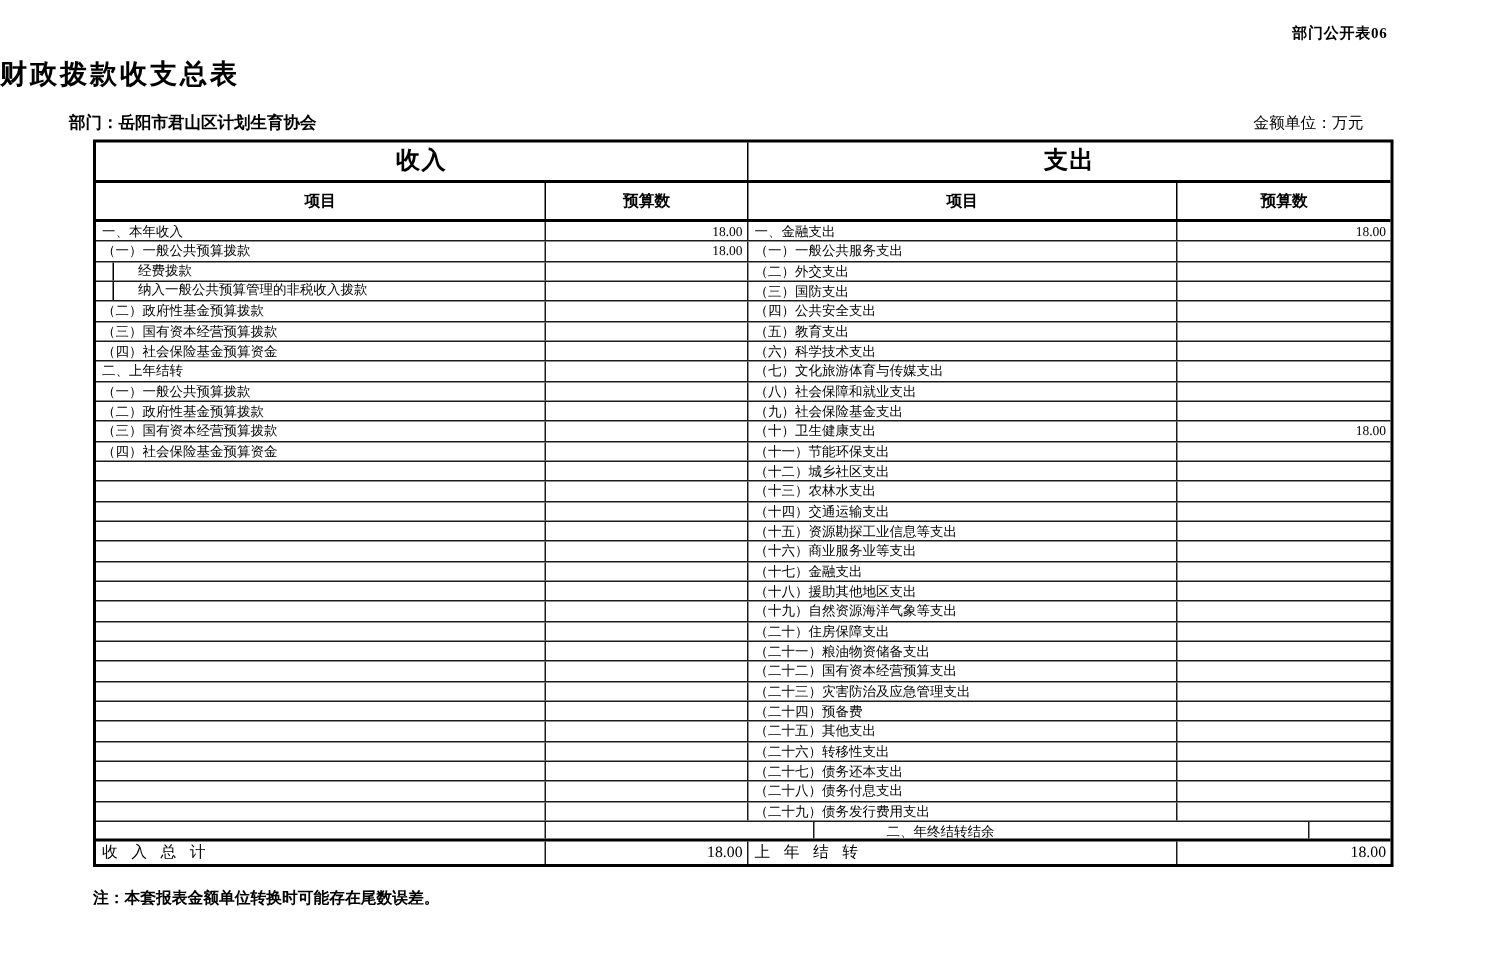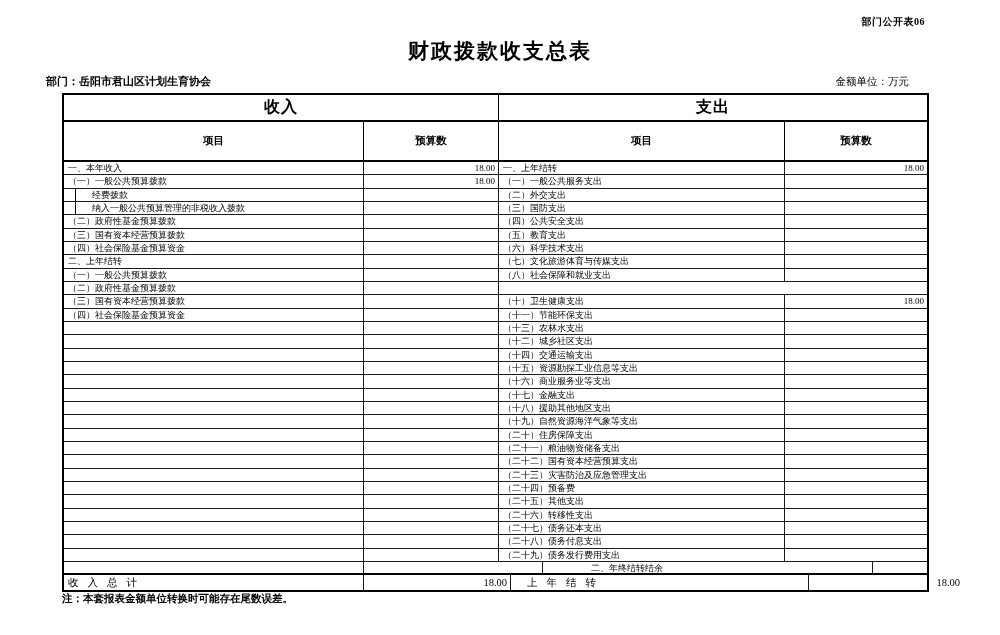--- a/index.html
+++ b/index.html
@@ -9,21 +9,21 @@
     overflow:hidden;
   }
   .page { position:relative; width:1000px; height:635px; background:#fff; }
 
   .doc-code {
     position:absolute; top:15px; right:75px;
     font-size:10px; font-weight:bold; letter-spacing:0.5px;text-align:center;
   }
   .title {
     position:absolute; top:37px; left:0; width:100%;
-    text-align:center; font-size:21px; font-weight:bold; letter-spacing:2px;
+    font-size:18px; font-weight:bold; letter-spacing:2px;
     font-family:"Liberation Sans","DejaVu Sans",sans-serif;
   }
   .meta {
     position:absolute; top:74px; left:46px; width:863px; height:15px;
     display:flex; justify-content:space-between; align-items:flex-end;
   }
   .dept { font-size:11px; font-weight:bold; font-family:"Liberation Sans","DejaVu Sans",sans-serif; }
   .unit { font-size:10.5px; }
 
   .table {
@@ -37,21 +37,21 @@
   .thead1 .hc {
     display:flex; align-items:center; justify-content:center;
     font-weight:bold; font-size:16px; letter-spacing:1px;
     box-sizing:border-box;
     font-family:Liberation Mono, monospace;
   }
   .thead1 .hc:first-child { border-right:1px solid #000; }
 
   .thead2 {
     display:grid; grid-template-columns:300px 135px 286px 142px;
-    height:40px; box-sizing:border-box; border-bottom:2px solid #000;
+    height:26px; box-sizing:border-box; border-bottom:2px solid #000;
   }
   .thead2 .hc {
     display:flex; align-items:center; justify-content:center;
     font-weight:bold; font-size:10.5px; box-sizing:border-box;
     border-right:1px solid #000;
   }
   .thead2 .hc:last-child { border-right:none; }
 
   .tbody .trow {
     display:grid; grid-template-columns:300px 135px 286px 142px;
@@ -63,26 +63,27 @@
     box-sizing:border-box; border-right:1px solid #1c1c1c;
     display:flex; align-items:center;
     font-size:9px; line-height:10px;
     overflow:hidden; white-space:nowrap;
   }
   .td.lastcol { border-right:none; }
   .td.item { padding-left:4px; }
   .td.item.indent {
     padding-left:28px;
     background:linear-gradient(#000,#000) 11px 0 / 1px 100% no-repeat;
+    font-family:Liberation Mono, monospace;
   }
   .td.num { justify-content:flex-end; padding-right:3px; }
 
   .total-row {
     display:grid; grid-template-columns:300px 135px 286px 142px;
-    height:15px; box-sizing:border-box;gap:12px;
+    height:15px; box-sizing:border-box;
   }
   .total-row .td { font-size:10.5px; }
   .total-label { letter-spacing:9px; }
 
   .note {
     position:absolute; left:62px; top:592px;
     font-size:10.5px; font-weight:bold;
     font-family:"Liberation Sans","DejaVu Sans",sans-serif;
   }
 </style>
@@ -111,21 +112,21 @@
       <div class="hc">项目</div>
       <div class="hc">预算数</div>
       <div class="hc">项目</div>
       <div class="hc">预算数</div>
     </div>
 
     <div class="tbody">
         <div class="trow">
           <div class="td item">一、本年收入</div>
           <div class="td num">18.00</div>
-          <div class="td item">一、上年结转</div>
+          <div class="td item">一、金融支出</div>
           <div class="td num lastcol">18.00</div>
         </div>
         <div class="trow">
           <div class="td item">（一）一般公共预算拨款</div>
           <div class="td num">18.00</div>
           <div class="td item">（一）一般公共服务支出</div>
           <div class="td num lastcol"></div>
         </div>
         <div class="trow">
           <div class="td item indent">经费拨款</div>
@@ -165,44 +166,45 @@
         </div>
         <div class="trow">
           <div class="td item">（一）一般公共预算拨款</div>
           <div class="td num"></div>
           <div class="td item">（八）社会保障和就业支出</div>
           <div class="td num lastcol"></div>
         </div>
         <div class="trow">
           <div class="td item">（二）政府性基金预算拨款</div>
           <div class="td num"></div>
+          <div class="td item">（九）社会保险基金支出</div>
           <div class="td num lastcol"></div>
         </div>
         <div class="trow">
           <div class="td item">（三）国有资本经营预算拨款</div>
           <div class="td num"></div>
           <div class="td item">（十）卫生健康支出</div>
           <div class="td num lastcol">18.00</div>
         </div>
         <div class="trow">
           <div class="td item">（四）社会保险基金预算资金</div>
           <div class="td num"></div>
           <div class="td item">（十一）节能环保支出</div>
           <div class="td num lastcol"></div>
         </div>
         <div class="trow">
           <div class="td item"></div>
           <div class="td num"></div>
+          <div class="td item">（十二）城乡社区支出</div>
+          <div class="td num lastcol"></div>
+        </div>
+        <div class="trow">
+          <div class="td item"></div>
+          <div class="td num"></div>
           <div class="td item">（十三）农林水支出</div>
-          <div class="td num lastcol"></div>
-        </div>
-        <div class="trow">
-          <div class="td item"></div>
-          <div class="td num"></div>
-          <div class="td item">（十二）城乡社区支出</div>
           <div class="td num lastcol"></div>
         </div>
         <div class="trow">
           <div class="td item"></div>
           <div class="td num"></div>
           <div class="td item">（十四）交通运输支出</div>
           <div class="td num lastcol"></div>
         </div>
         <div class="trow">
           <div class="td item"></div>

